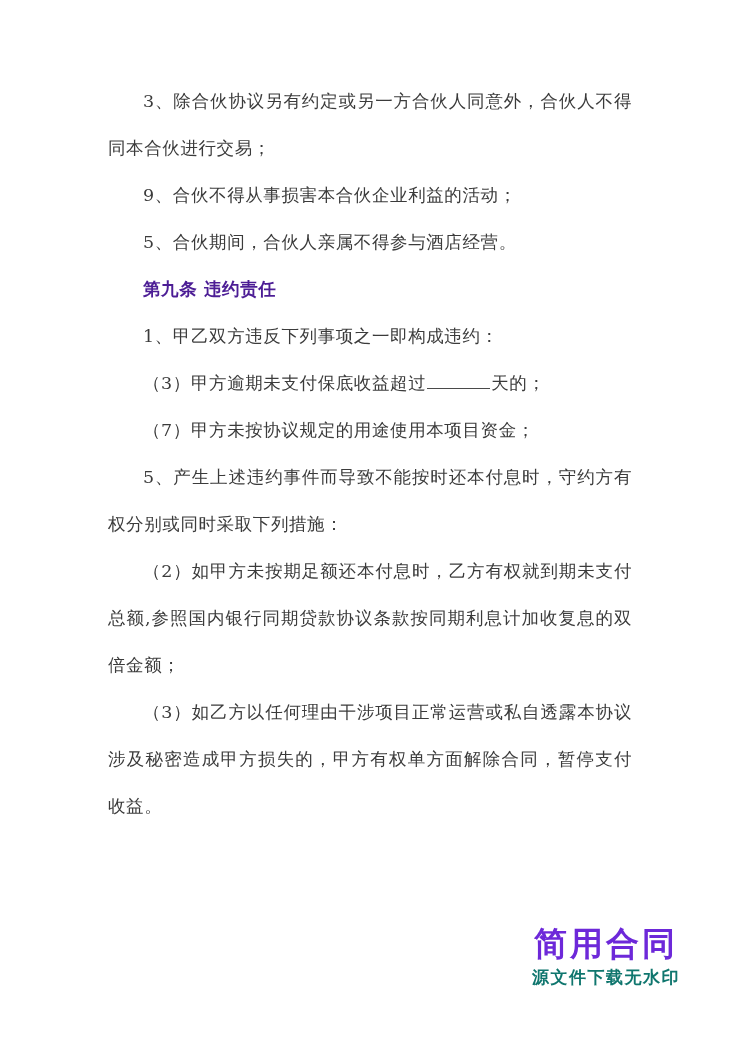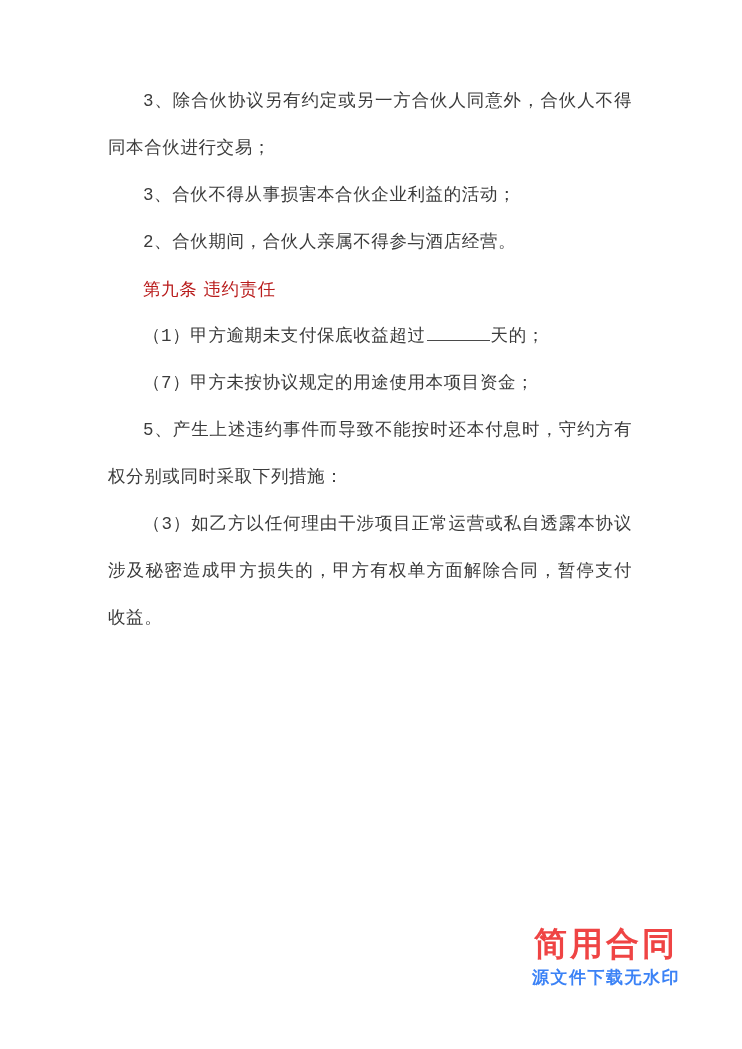--- a/index.html
+++ b/index.html
@@ -29,35 +29,34 @@
     margin: 0;
     padding: 0;
     font-size: 17.5px;
     line-height: 47px;
     color: #3b3b3b;
     text-align: justify;
     text-justify: inter-ideograph;
     text-indent: 2em;
     letter-spacing: 0.6px;
     font-weight: normal;
-    font-family: Liberation Mono, monospace;
     -webkit-font-smoothing: antialiased;
   }
 
   .para + .para {
     margin-top: 0px;
   }
 
   .heading {
     margin: 0;
     padding: 0;
     font-size: 17.5px;
     line-height: 47px;
-    color: #b91c1c;
-    font-weight: normal;
+    color: #4c1d95;
+    font-weight: bold;
     text-indent: 2em;
     letter-spacing: 0.6px;
   }
 
   .blank {
     display: inline-block;
     border-bottom: 1px solid #4a4a4a;
     width: 3.6em;
     vertical-align: baseline;
     height: 0.95em;
@@ -73,60 +72,62 @@
     text-align: center;
     pointer-events: none;
     user-select: none;
   }
 
   .watermark-main {
     font-family: "DejaVu Sans", "Liberation Sans", sans-serif;
     font-size: 33px;
     font-weight: bold;
     letter-spacing: 3px;
-    color: #ef4444;
+    color: #6d28d9;
     line-height: 38px;
     white-space: nowrap;
   }
 
   .watermark-sub {
     font-family: "DejaVu Sans", "Liberation Sans", sans-serif;
     font-size: 17px;
     font-weight: bold;
     letter-spacing: 1.5px;
-    color: #3b82f6;
+    color: #0f766e;
     line-height: 24px;
     margin-top: 2px;
     white-space: nowrap;
   }
 </style>
 </head>
 <body>
 
 <div class="page">
 
   <div class="doc-body">
 
     <p class="para">3、除合伙协议另有约定或另一方合伙人同意外，合伙人不得同本合伙进行交易；</p>
 
-    <p class="para">3、合伙不得从事损害本合伙企业利益的活动；</p>
+    <p class="para">9、合伙不得从事损害本合伙企业利益的活动；</p>
 
-    <p class="para">2、合伙期间，合伙人亲属不得参与酒店经营。</p>
+    <p class="para">5、合伙期间，合伙人亲属不得参与酒店经营。</p>
 
     <p class="heading">第九条 违约责任</p>
 
+    <p class="para">1、甲乙双方违反下列事项之一即构成违约：</p>
 
-    <p class="para"><span>（1）甲方逾期未支付保底收益超过</span><span class="blank"></span><span>天的；</span></p>
+    <p class="para"><span>（3）甲方逾期未支付保底收益超过</span><span class="blank"></span><span>天的；</span></p>
 
     <p class="para">（7）甲方未按协议规定的用途使用本项目资金；</p>
 
 
     <p class="para">5、产生上述违约事件而导致不能按时还本付息时，守约方有权分别或同时采取下列措施：</p>
 
 
+    <p class="para">（2）如甲方未按期足额还本付息时，乙方有权就到期未支付总额,参照国内银行同期贷款协议条款按同期利息计加收复息的双倍金额；</p>
 
     <p class="para">（3）如乙方以任何理由干涉项目正常运营或私自透露本协议涉及秘密造成甲方损失的，甲方有权单方面解除合同，暂停支付收益。</p>
 
   </div>
 
   <div class="watermark">
     <div class="watermark-main">简用合同</div>
     <div class="watermark-sub">源文件下载无水印</div>
   </div>
 

